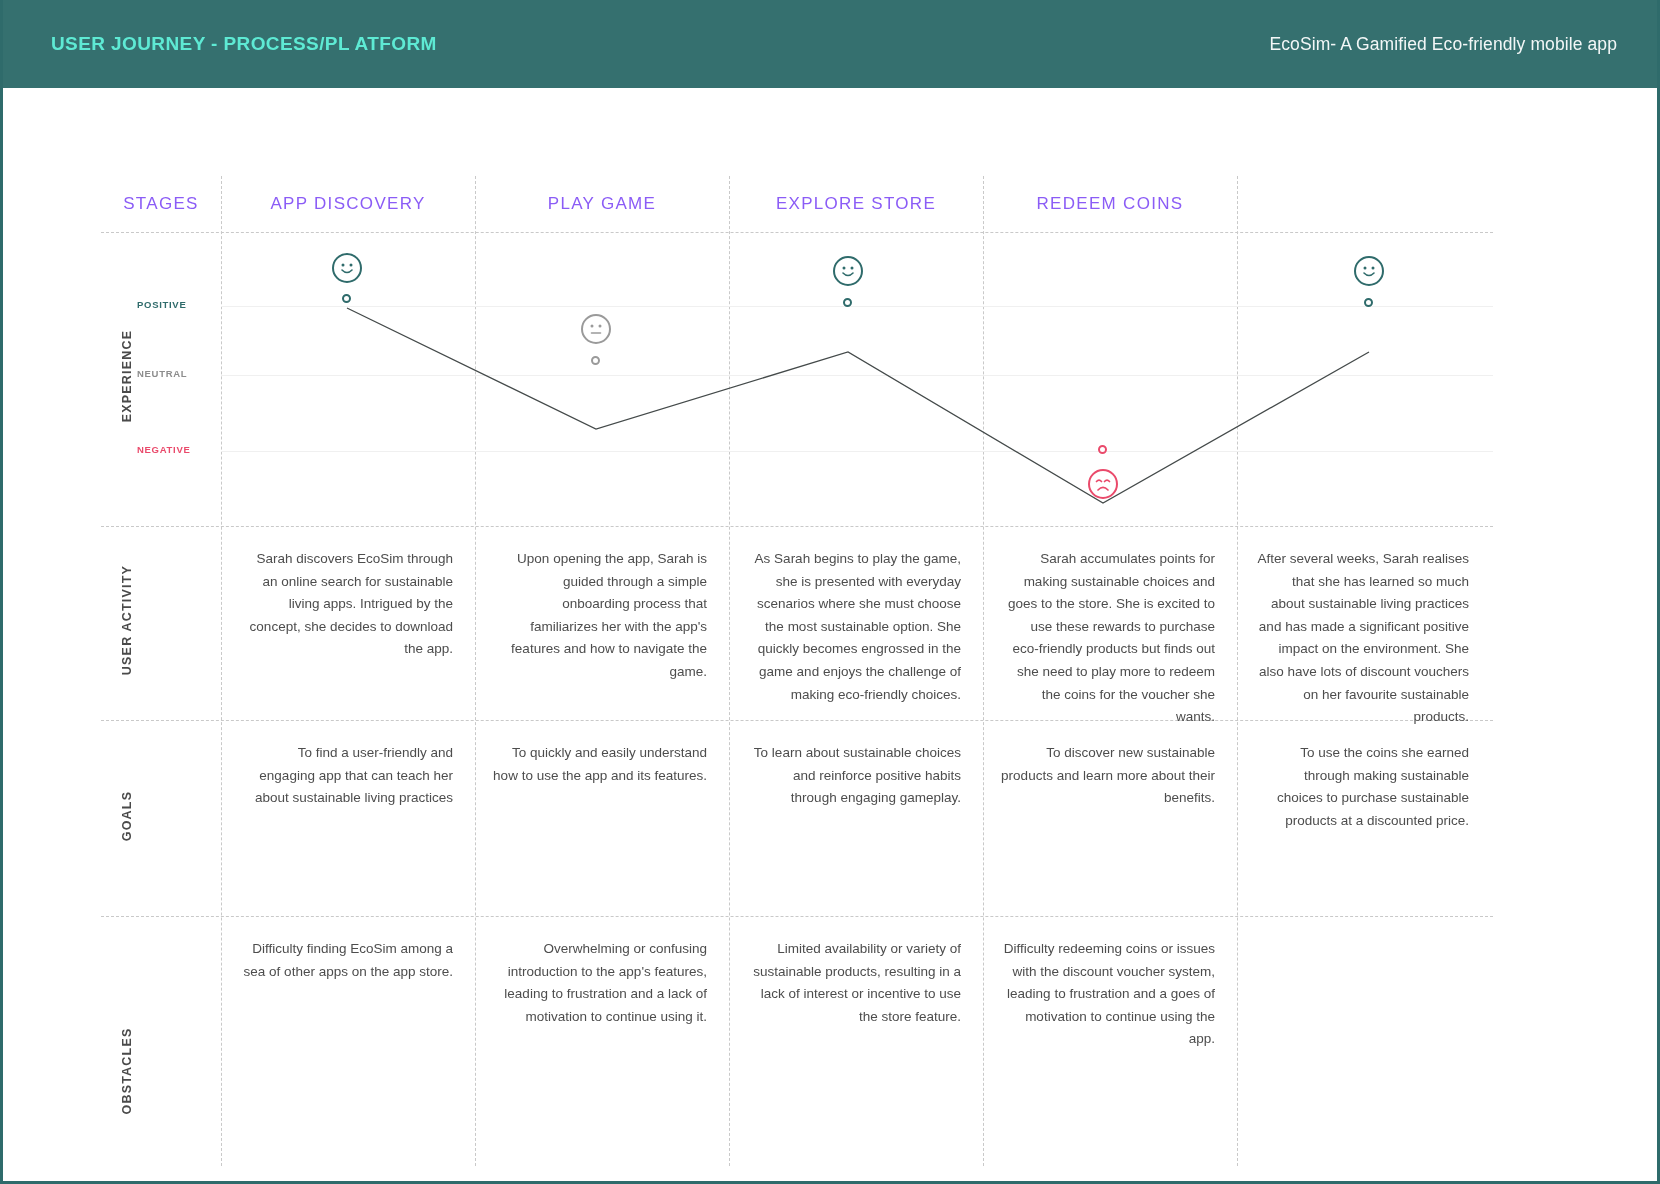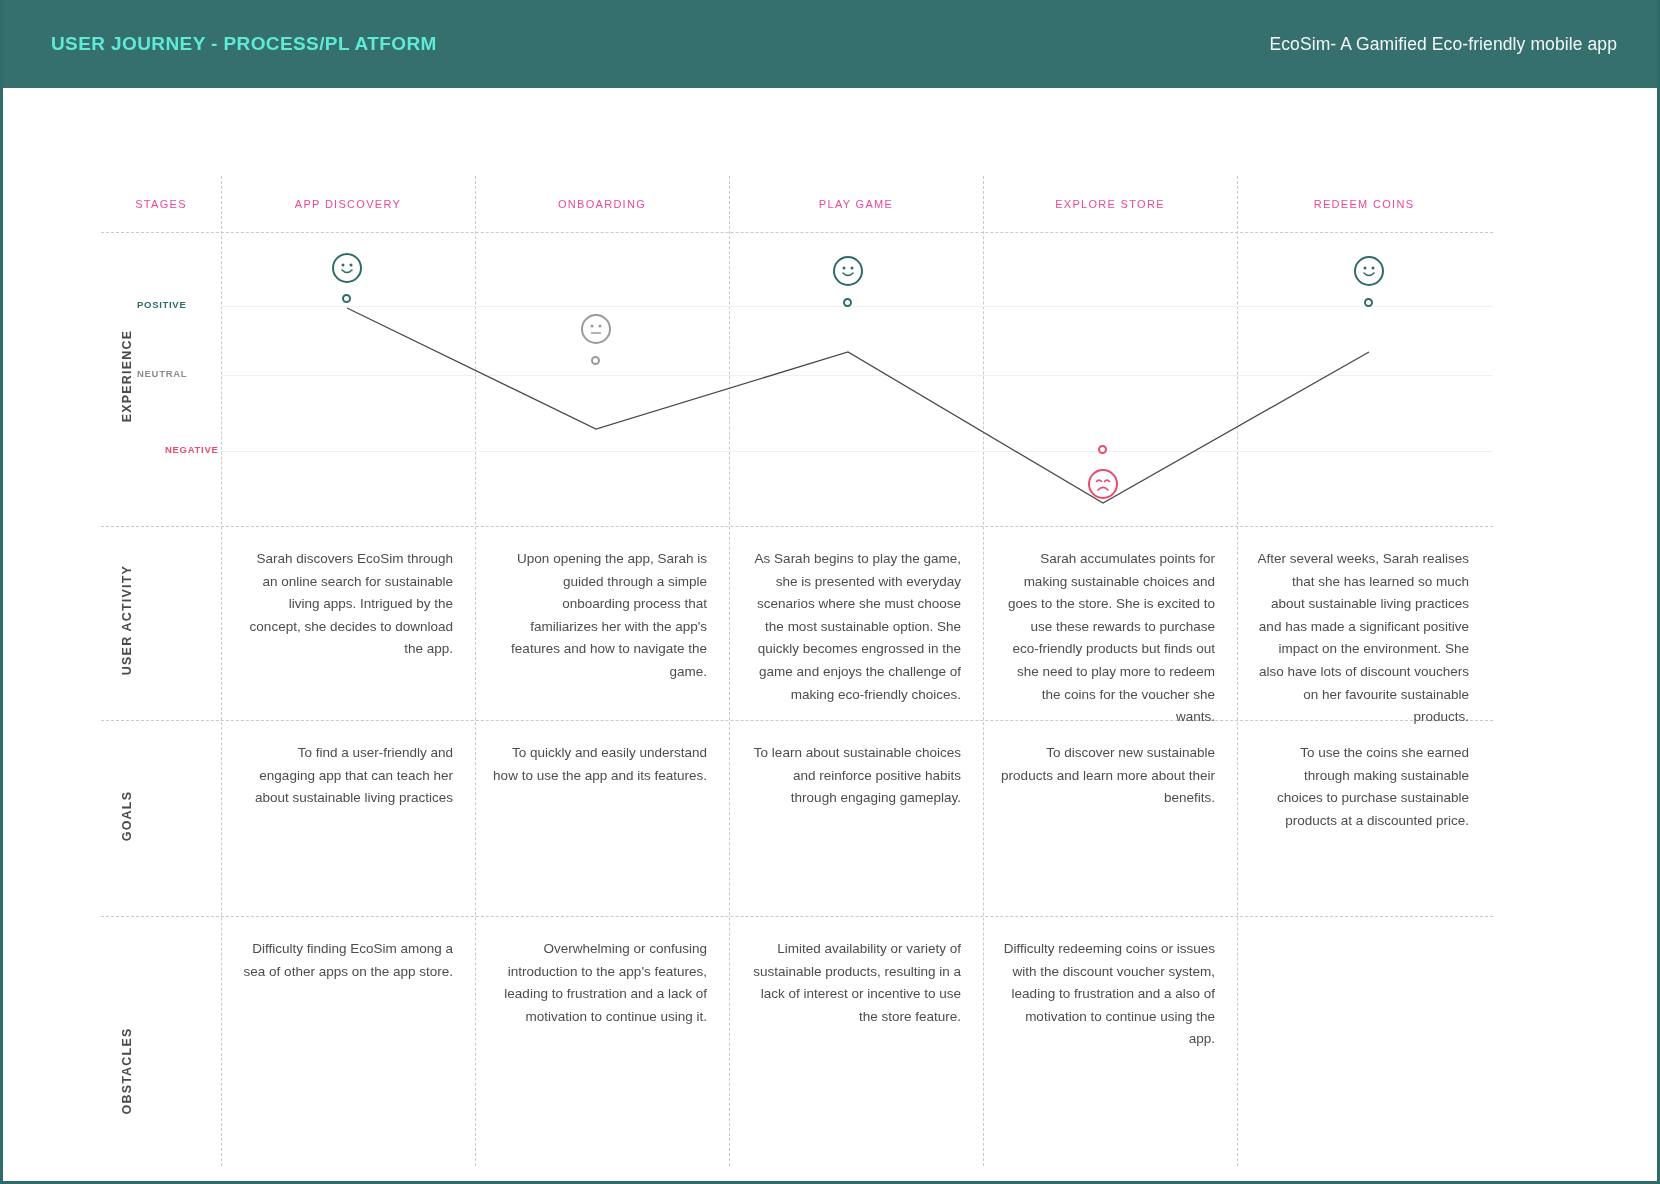--- a/index.html
+++ b/index.html
@@ -65,23 +65,23 @@
   }
 
   
   .stage-row {
     position:absolute; left:0; top:0;
     width:1392px; height:56px;
     display:flex;
   }
   .stage-cell {
     display:flex; align-items:center; justify-content:center;
-    font-size:11px;
+    font-size:17px;
     letter-spacing:1.3px;
-    color:#ec4899;
+    color:#8b5cf6;
     text-transform:uppercase;
   }
   .stage-cell.first { width:120px; }
   .stage-cell.col   { width:254px; }
 
   
   .rowlabel {
     position:absolute;
     left:-44px;
     width:140px;
@@ -102,21 +102,21 @@
   }
   .axis-label {
     position:absolute;
     left:36px;
     font-size:9.5px;
     font-weight:bold;
     letter-spacing:.7px;
   }
   .axis-label.pos { color:#2f6b6b; }
   .axis-label.neu { color:#8d8d8d; }
-  .axis-label.neg { color:#ea4a6b;margin-left:28px; }
+  .axis-label.neg { color:#ea4a6b; }
 
   .axis-gridline {
     position:absolute;
     left:120px; width:1272px; height:0;
     border-top:1px solid #f0f0f0;
   }
 
   .exp-svg { position:absolute; left:0; top:0; }
 
   
@@ -170,21 +170,20 @@
     <div class="vline" style="left:1136px"></div>
 
     <div class="hline" style="top:56px"></div>
     <div class="hline" style="top:350px"></div>
     <div class="hline" style="top:544px"></div>
     <div class="hline" style="top:740px"></div>
 
     <div class="stage-row">
       <div class="stage-cell first">STAGES</div>
       <div class="stage-cell col">APP DISCOVERY</div>
-      <div class="stage-cell col">ONBOARDING</div>
       <div class="stage-cell col">PLAY GAME</div>
       <div class="stage-cell col">EXPLORE STORE</div>
       <div class="stage-cell col">REDEEM COINS</div>
     </div>
 
     <div class="rowlabel" style="top:193px">EXPERIENCE</div>
     <div class="rowlabel" style="top:437px">USER ACTIVITY</div>
     <div class="rowlabel" style="top:633px">GOALS</div>
     <div class="rowlabel" style="top:888px">OBSTACLES</div>
 
@@ -264,17 +263,17 @@
       <div class="cell">To learn about sustainable choices and reinforce positive habits through engaging gameplay.</div>
       <div class="cell">To discover new sustainable products and learn more about their benefits.</div>
       <div class="cell">To use the coins she earned through making sustainable choices to purchase sustainable products at a discounted price.</div>
     </div>
 
     <div class="cellrow" style="top:740px">
       <div class="spacer"></div>
       <div class="cell">Difficulty finding EcoSim among a sea of other apps on the app store.</div>
       <div class="cell">Overwhelming or confusing introduction to the app's features, leading to frustration and a lack of motivation to continue using it.</div>
       <div class="cell"> Limited availability or variety of sustainable products, resulting in a lack of interest or incentive to use the store feature.</div>
-      <div class="cell">Difficulty redeeming coins or issues with the discount voucher system, leading to frustration and a also of motivation to continue using the app.</div>
+      <div class="cell">Difficulty redeeming coins or issues with the discount voucher system, leading to frustration and a goes of motivation to continue using the app.</div>
     </div>
 
   </div>
 </div>
 
 </body></html>

